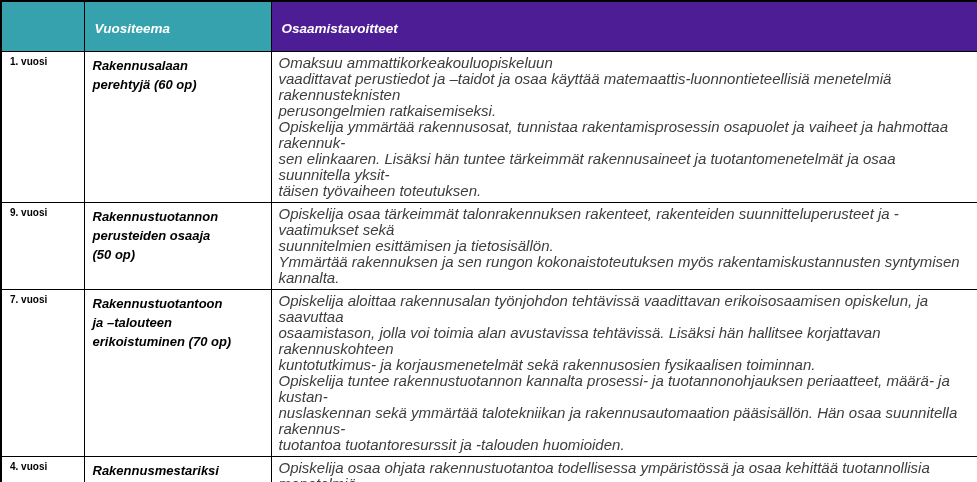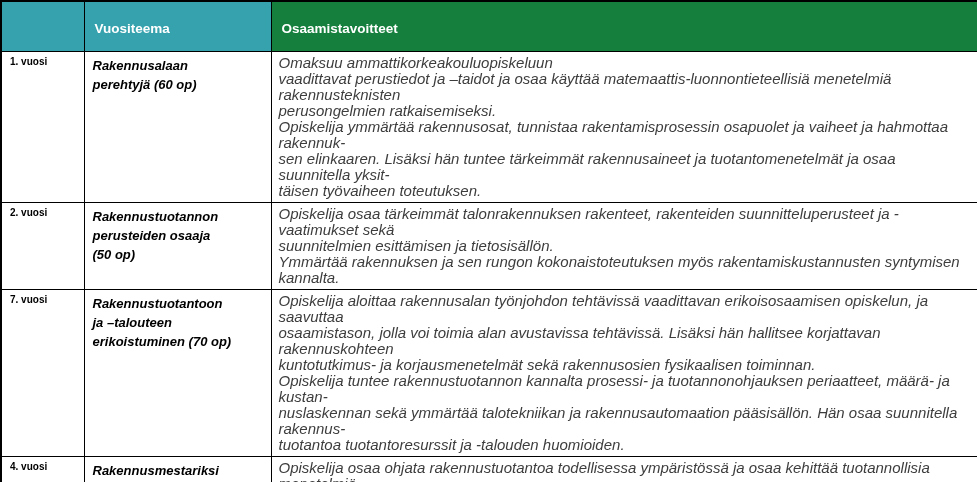--- a/index.html
+++ b/index.html
@@ -27,21 +27,21 @@
     vertical-align: top;
     box-sizing: border-box;
     overflow: hidden;
   }
   
   col.c-year { width: 83px; }
   col.c-theme { width: 187px; }
   col.c-obj { width: 707px; }
 
   
-  tr.hdr { height: 50px; }
+  tr.hdr { height: 50px; font-style: italic; }
   tr.hdr th {
     background: #35A2AE;
     color: #ffffff;
     font-size: 13.5px;
     font-weight: bold;
     text-align: left;
     vertical-align: middle;
     padding: 6px 6px 2px 10px;
   }
 
@@ -84,37 +84,37 @@
   <table class="curriculum">
     <colgroup>
       <col class="c-year">
       <col class="c-theme">
       <col class="c-obj">
     </colgroup>
     <thead>
       <tr class="hdr">
         <th style="background: rgb(53, 162, 174); color: rgb(255, 255, 255);"></th>
         <th style="background: rgb(53, 162, 174); color: rgb(255, 255, 255);">Vuositeema</th>
-        <th style="background: #15803d; color: rgb(255, 255, 255);">Osaamistavoitteet</th>
+        <th style="background: #4c1d95; color: rgb(255, 255, 255);">Osaamistavoitteet</th>
       </tr>
     </thead>
     <tbody>
       <tr class="r0">
         <td class="year">1. vuosi</td>
         <td class="theme">Rakennusalaan
 perehtyjä (60 op)</td>
         <td class="objectives">Omaksuu ammattikorkeakouluopiskeluun
 vaadittavat perustiedot ja –taidot ja osaa käyttää matemaattis-luonnontieteellisiä menetelmiä rakennusteknisten
 perusongelmien ratkaisemiseksi.
 Opiskelija ymmärtää rakennusosat, tunnistaa rakentamisprosessin osapuolet ja vaiheet ja hahmottaa rakennuk-
 sen elinkaaren. Lisäksi hän tuntee tärkeimmät rakennusaineet ja tuotantomenetelmät ja osaa suunnitella yksit-
 täisen työvaiheen toteutuksen.</td>
       </tr>
       <tr class="r1">
-        <td class="year">2. vuosi</td>
+        <td class="year">9. vuosi</td>
         <td class="theme">Rakennustuotannon
 perusteiden osaaja
 (50 op)</td>
         <td class="objectives">Opiskelija osaa tärkeimmät talonrakennuksen rakenteet, rakenteiden suunnitteluperusteet ja -vaatimukset sekä
 suunnitelmien esittämisen ja tietosisällön.
 Ymmärtää rakennuksen ja sen rungon kokonaistoteutuksen myös rakentamiskustannusten syntymisen kannalta.</td>
       </tr>
       <tr class="r2">
         <td class="year">7. vuosi</td>
         <td class="theme">Rakennustuotantoon

